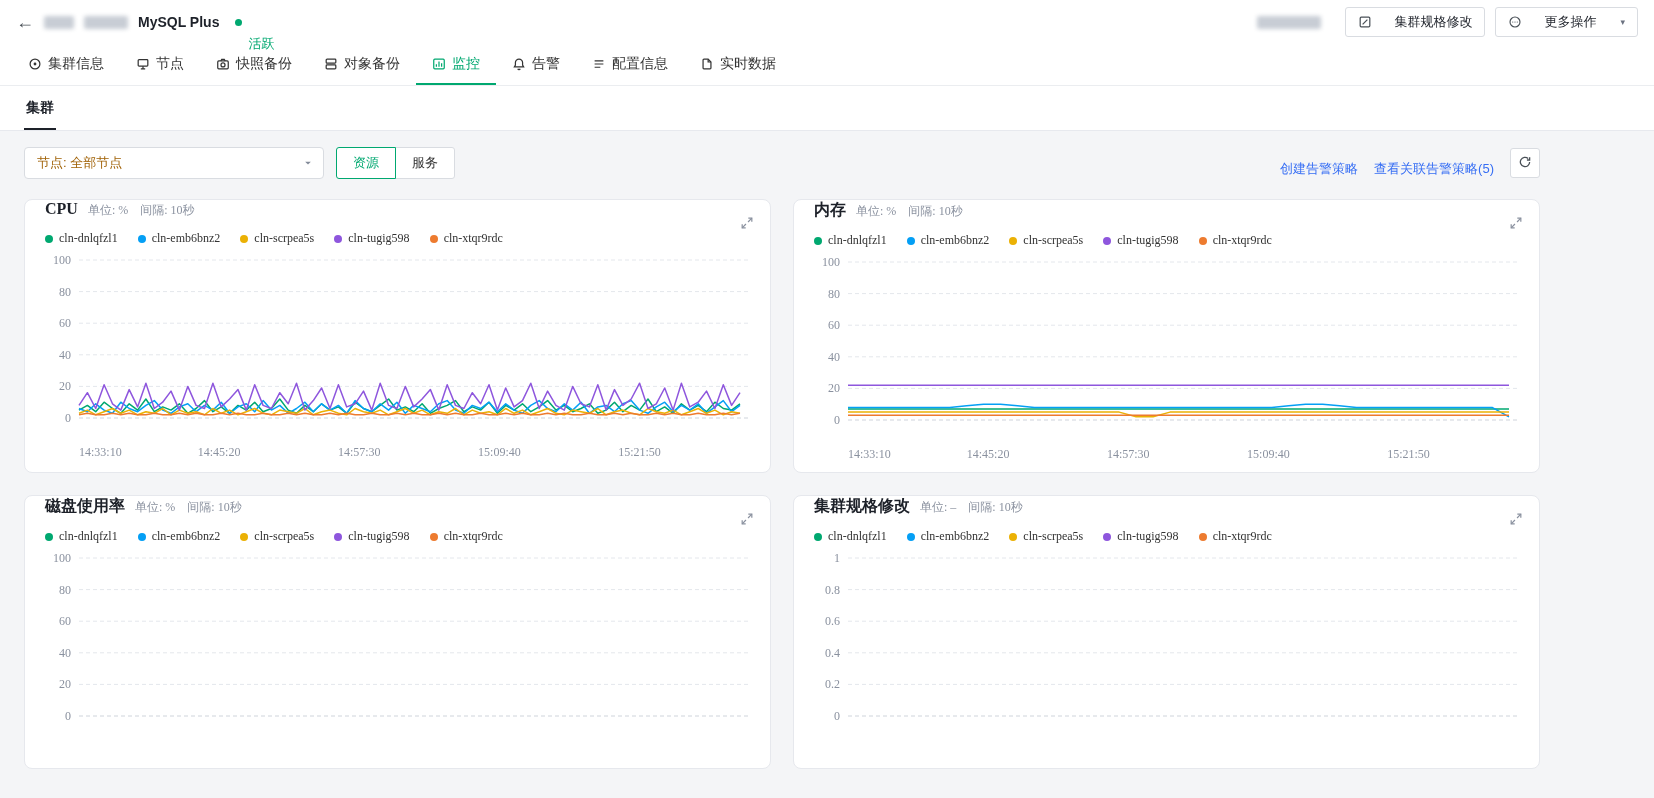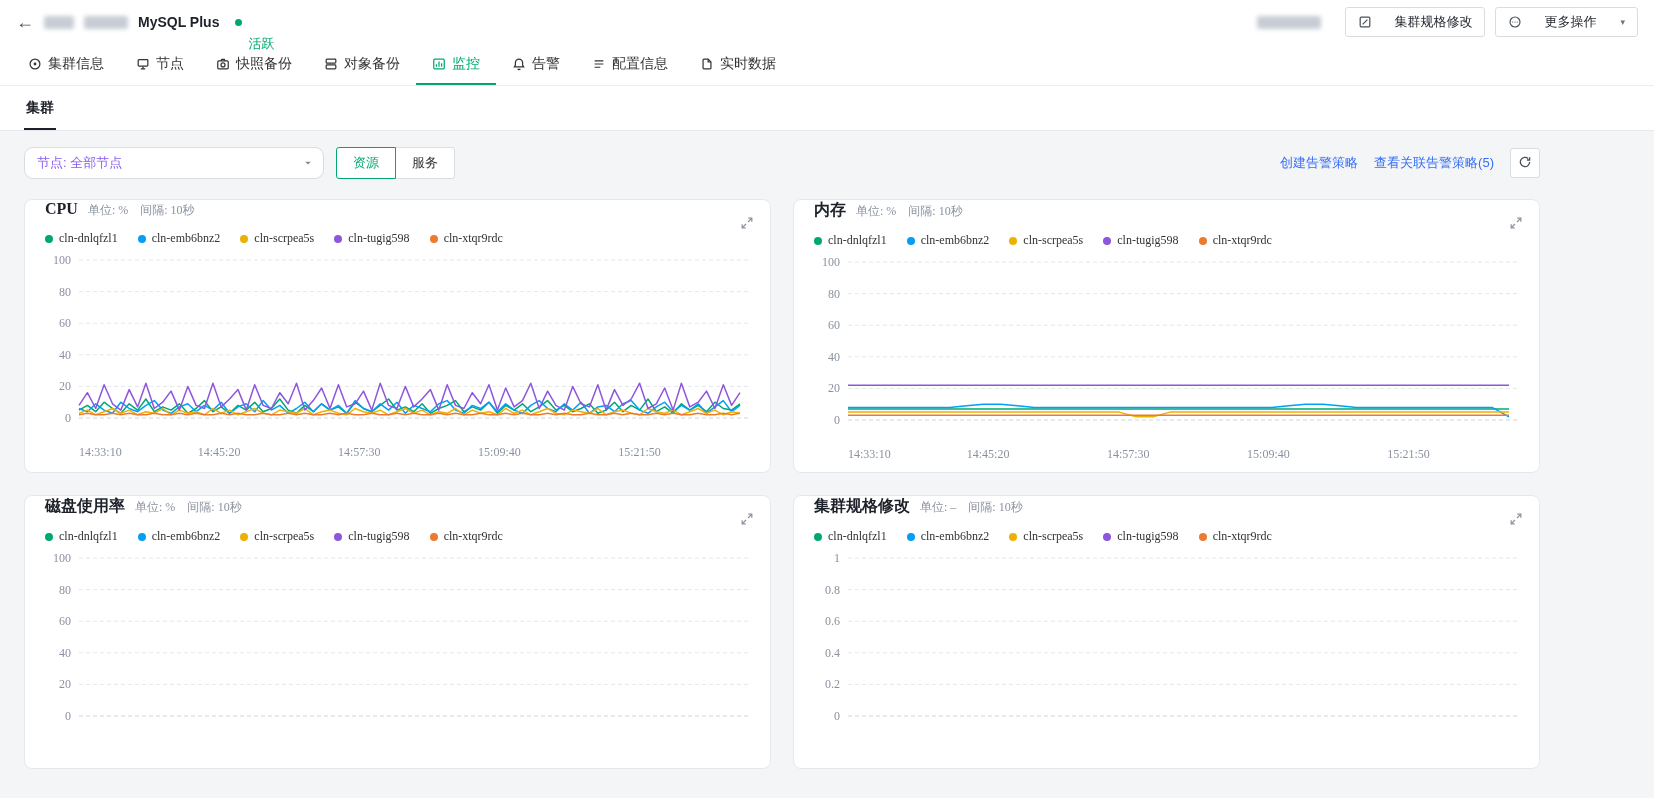--- a/index.html
+++ b/index.html
@@ -31,30 +31,30 @@
   .tab.active{color:var(--accent);border-bottom-color:var(--accent);}
   .ticon{display:inline-flex;}
   .ticon svg{display:block;}
   
   .subtabs{background:#fff;border-bottom:1px solid #e7e9ee;padding:0 24px;}
   .subtab{display:inline-block;padding:13px 2px 11px;font-size:14px;font-weight:700;color:#1d2129;
           border-bottom:2px solid #1d2129;cursor:pointer;}
   
   .main{padding:16px 114px 0 24px;}
   .filter-row{display:flex;align-items:center;gap:12px;}
-  .select{position:relative;width:300px;height:32px;background:#fff;border:1px solid #d9dce1;border-radius:9px;
-          font-size:13px;display:flex;align-items:center;padding:0 28px 0 12px;cursor:pointer;color:#8b5cf6;}
+  .select{position:relative;width:300px;height:32px;background:#fff;border:1px solid #d9dce1;border-radius:4px;
+          font-size:13px;display:flex;align-items:center;padding:0 28px 0 12px;cursor:pointer;color:#a16207;}
   .select .caret{position:absolute;right:10px;color:#828a99;display:inline-flex;}
   .seg{display:flex;}
   .seg-btn{height:32px;padding:0 16px;display:flex;align-items:center;background:#fff;border:1px solid #d9dce1;
            font-size:13px;color:#333;cursor:pointer;margin-left:-1px;position:relative;}
   .seg-btn:first-child{border-radius:3px 0 0 3px;margin-left:0;}
   .seg-btn:last-child{border-radius:0 3px 3px 0;}
   .seg-btn.active{color:var(--accent);border-color:var(--accent);z-index:1;}
-  .filter-right{margin-left:auto;display:flex;align-items:center;gap:16px;}
+  .filter-right{margin-left:auto;display:flex;align-items:flex-end;gap:16px;}
   .link{color:var(--link);font-size:13px;cursor:pointer;white-space:nowrap;}
   .icon-btn{width:30px;height:30px;background:#fff;border:1px solid #d9dce1;border-radius:3px;display:flex;
             align-items:center;justify-content:center;color:#495057;cursor:pointer;}
   .time-row{margin-top:12px;}
   
   .cards{margin-top:20px;display:grid;grid-template-columns:1fr 1fr;gap:22px;}
   .card{background:#fff;border:1px solid #e6e8ed;border-radius:8px;padding:0 20px 8px;position:relative;font-family:Liberation Serif, serif;}
   .card-head{display:flex;align-items:baseline;gap:10px;}
   .card-title{font-size:16px;font-weight:700;color:#1d2129;}
   .card-unit{font-size:12px;color:#8a919f;}

